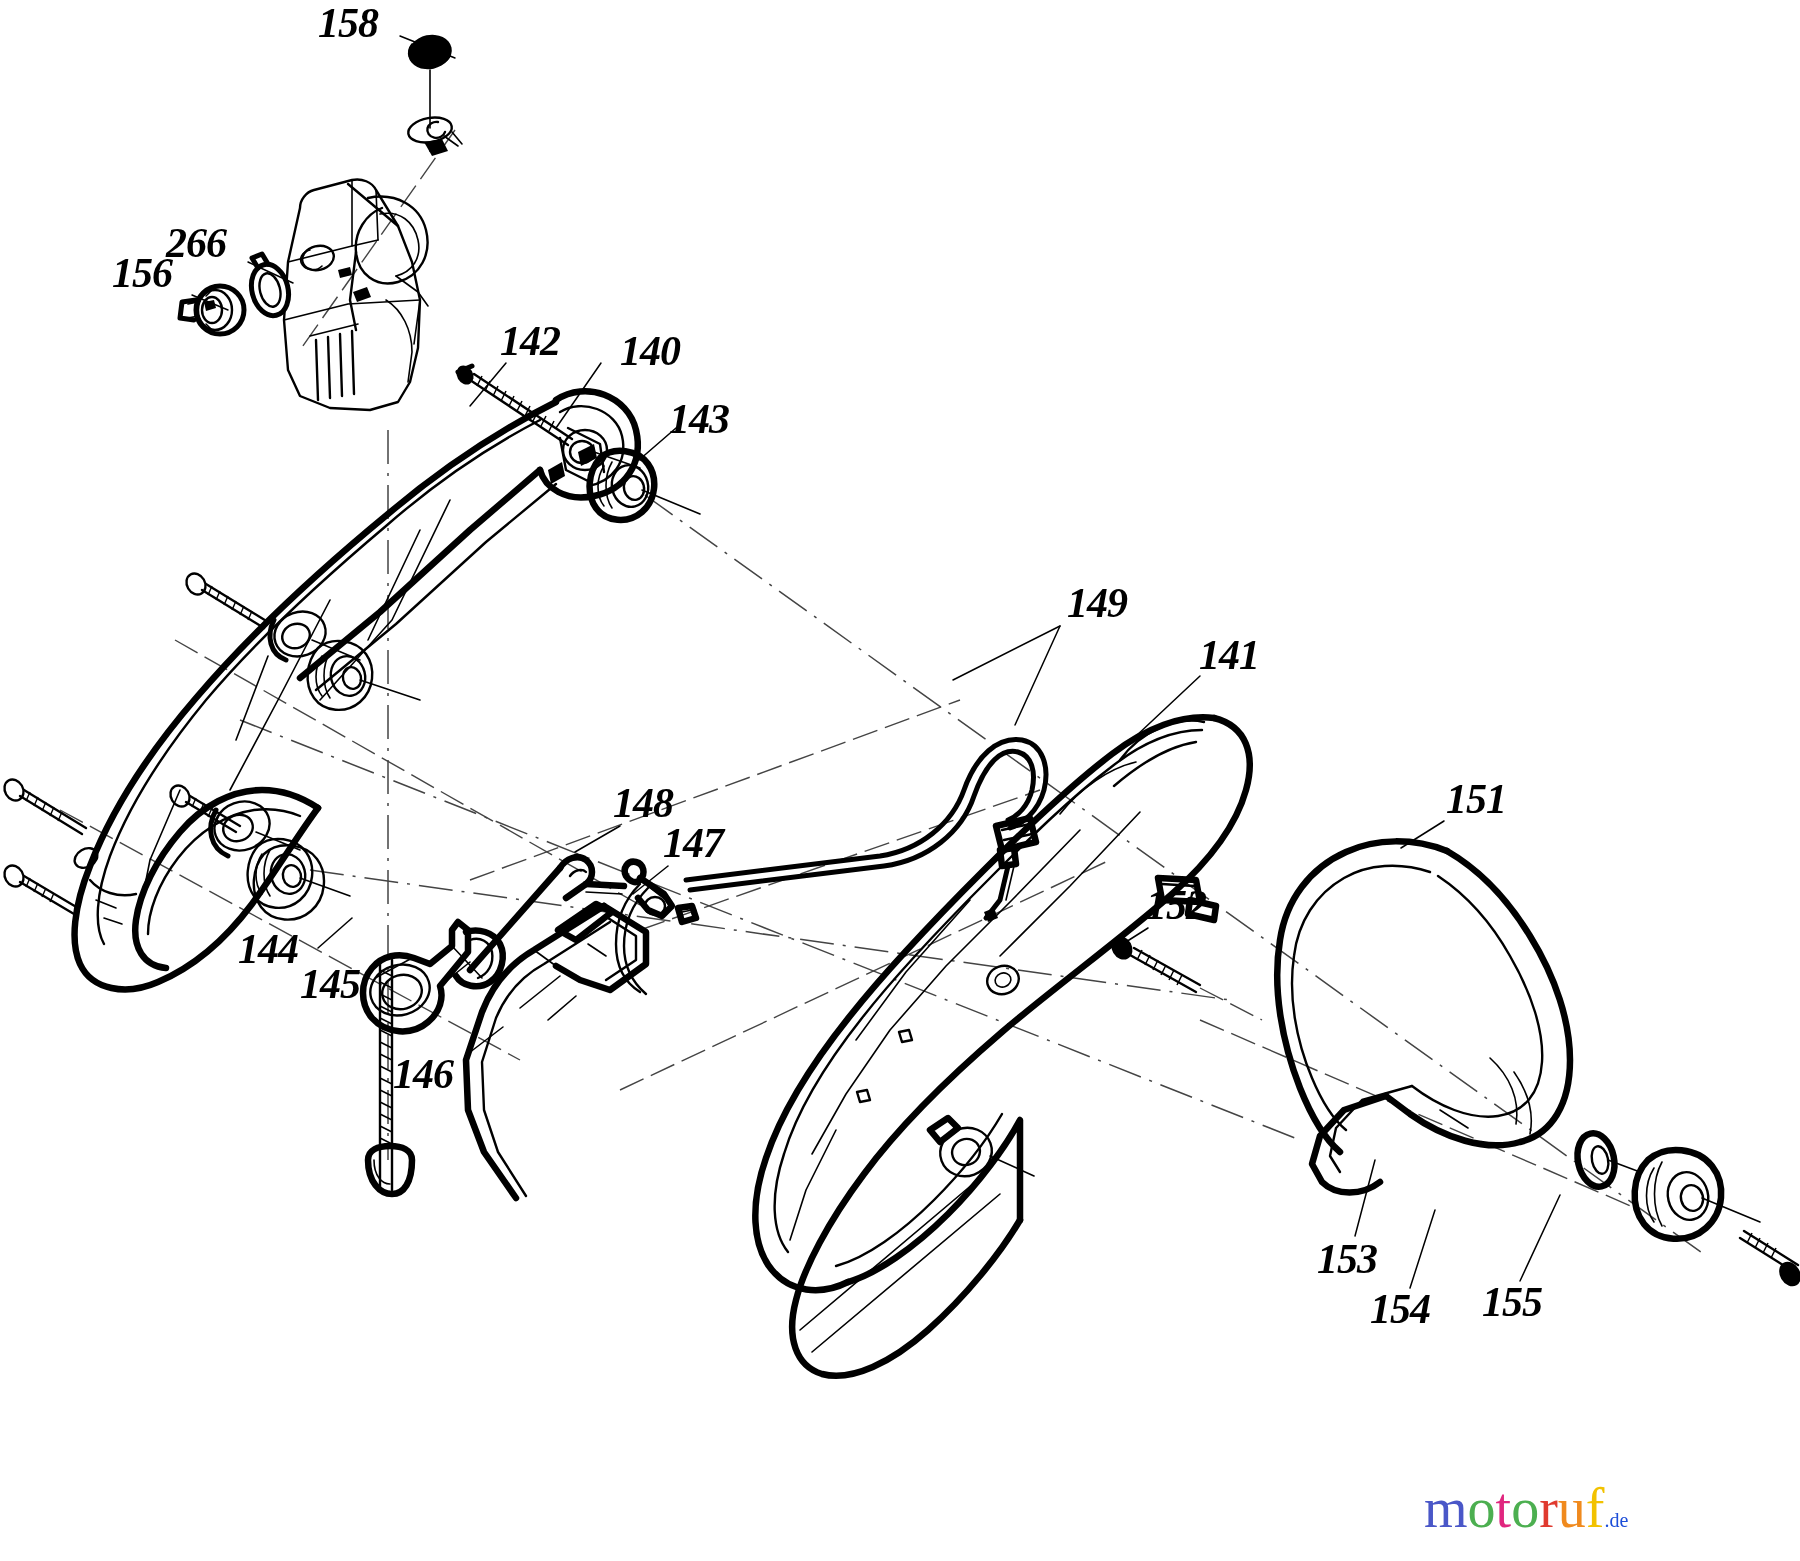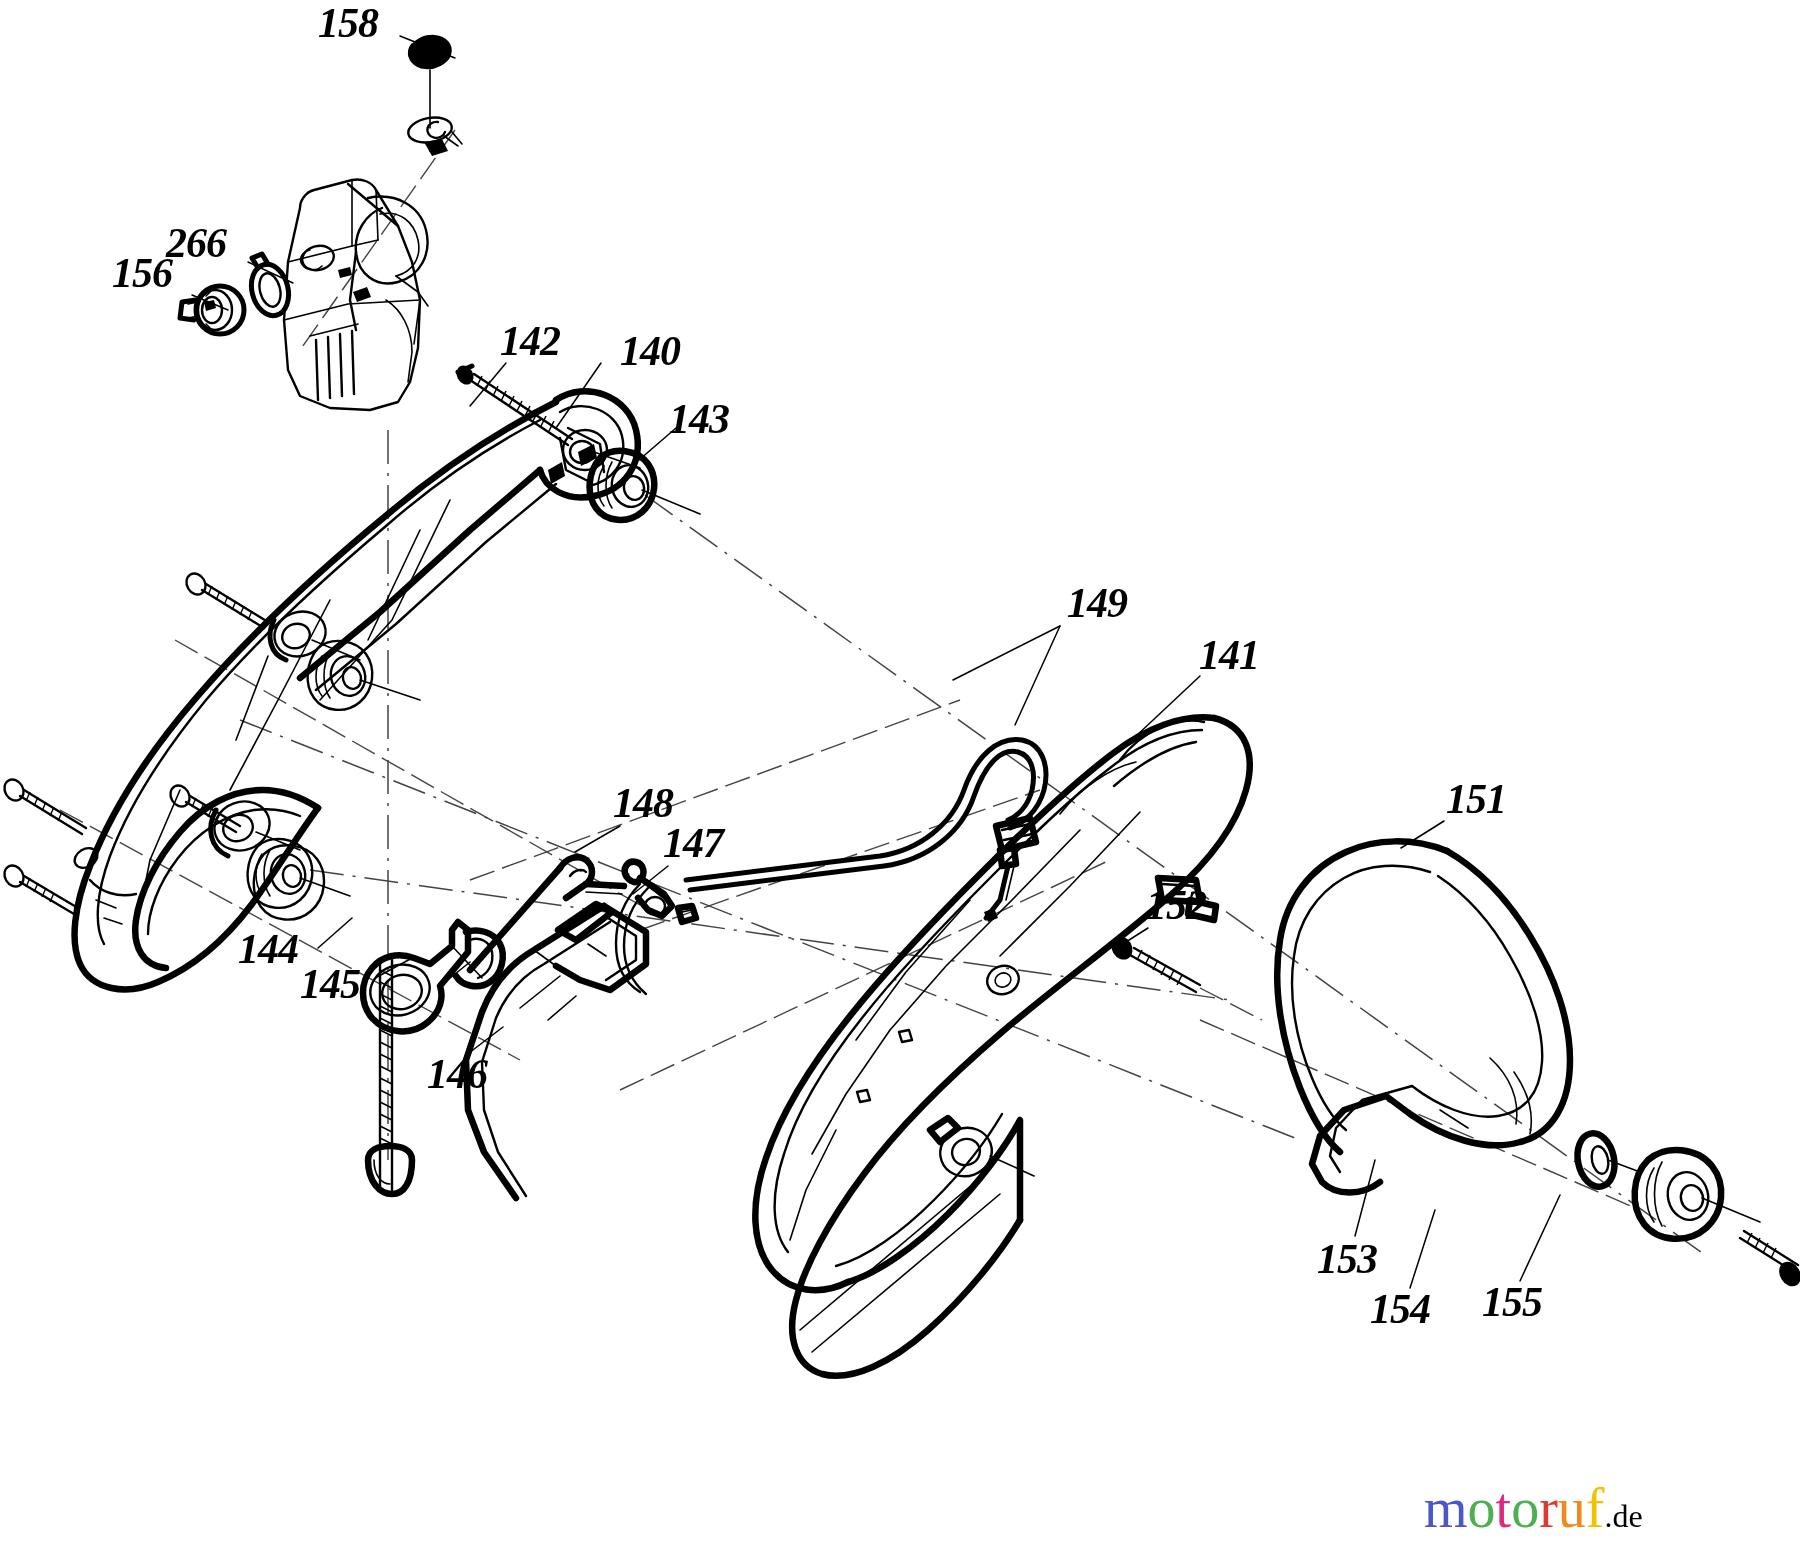--- a/index.html
+++ b/index.html
@@ -29,21 +29,21 @@
   #watermark{
     position:absolute;
     left:1424px; top:1480px;
     font-family:"Liberation Serif", serif;
     font-size:56px;
     line-height:1;
     white-space:nowrap;
     user-select:none;
   }
   #watermark span{font-weight:400;}
-  #watermark .wm-suffix{font-size:32px;color:#000000;vertical-align:baseline;}
+  #watermark .wm-suffix{font-size:20px;color:#1d4ed8;vertical-align:baseline;}
 </style>
 </head>
 <body>
 
 <div id="stage">
 
   <svg id="diagram" viewBox="0 0 1800 1561">
     <defs>
       <style>
         .hv{fill:none;stroke:#000;stroke-width:5;stroke-linecap:round;stroke-linejoin:round;}
@@ -515,21 +515,21 @@
       <div class="callout" style="left: 597px; top: 330px; margin-left: 23px;">140</div>
       <div class="callout" style="left: 669px; top: 398px;">143</div>
       <div class="callout" style="left: 1067px; top: 582px;">149</div>
       <div class="callout" style="left: 1199px; top: 634px; text-align: center;">141</div>
       <div class="callout" style="left: 1446px; top: 778px;">151</div>
       <div class="callout" style="left: 613px; top: 782px;">148</div>
       <div class="callout" style="left: 663px; top: 822px;">147</div>
       <div class="callout" style="left: 1146px; top: 884px;">152</div>
       <div class="callout" style="left: 238px; top: 928px;">144</div>
       <div class="callout" style="left: 300px; top: 963px;">145</div>
-      <div class="callout" style="left: 393px; top: 1053px; padding-left: 34px;">146</div>
+      <div class="callout" style="left: 393px; top: 1053px;">146</div>
       <div class="callout" style="left: 1317px; top: 1238px;">153</div>
       <div class="callout" style="left: 1370px; top: 1288px;">154</div>
       <div class="callout" style="left: 1482px; top: 1281px;">155</div>
     </div>
 
   <div id="watermark"><span style="color: rgb(74, 87, 200);">m</span><span style="color: rgb(76, 175, 80);">o</span><span style="color: rgb(224, 38, 127);">t</span><span style="color: rgb(76, 175, 80);">o</span><span style="color: rgb(224, 58, 47);">r</span><span style="color: rgb(240, 138, 30);">u</span><span style="color: rgb(242, 194, 0);">f</span><span class="wm-suffix">.de</span></div>
 
 </div>
 
 </body></html>

